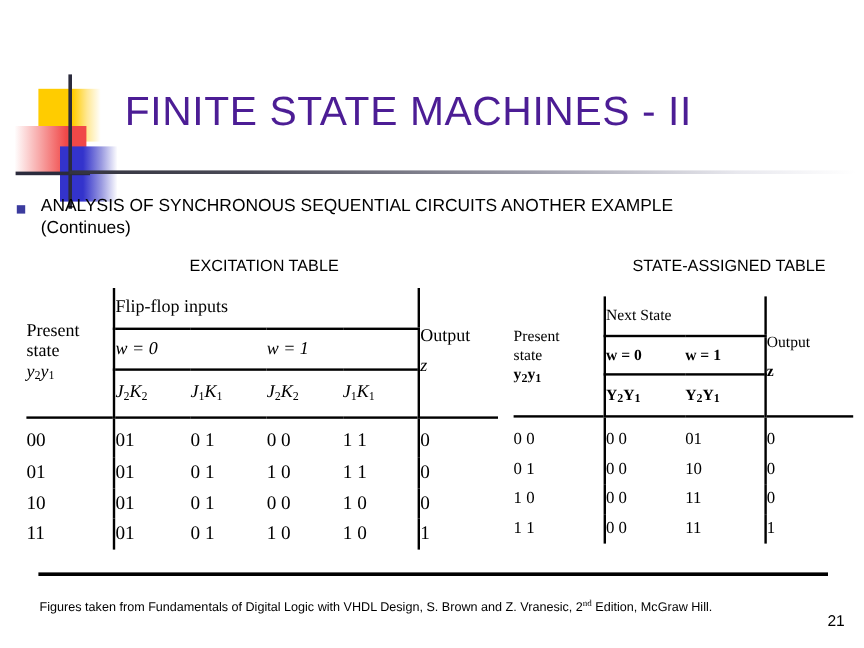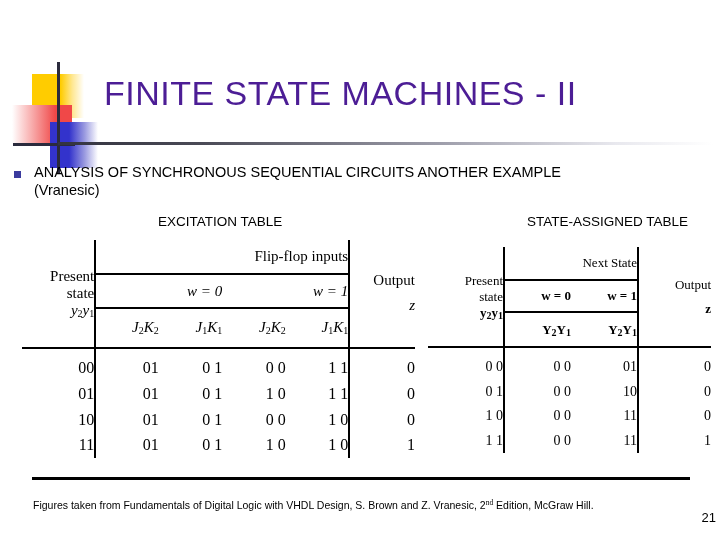--- a/index.html
+++ b/index.html
@@ -70,21 +70,21 @@
   
   .tbl {
     position: absolute;
     border-collapse: collapse;
     background: #ffffff;
     color: #000000;
   }
   .tbl td {
     border: 0;
     padding: 0;
-    text-align: right;
+    text-align: left;
     vertical-align: middle;
   }
 
   
   #excitation-table {
     left: 22px; top: 240px; width: 393px; height: 218px;
     font-family: "Liberation Serif", serif;
     font-size: 15px;
   }
   .b-t { border-top: 2px solid #000 !important; }
@@ -110,21 +110,21 @@
   #footer-rule {
     position: absolute; left: 32px; top: 477px; width: 658px; height: 3px;
     background: #000000;
   }
   #footer-text {
     position: absolute; left: 33px; top: 482px; width: 680px;
     font-size: 10.5px; color: #000000; line-height: 13.5px;
     white-space: pre-line;
   }
   #page-number {
-    position: absolute; right: 4px; top: 510px;
+    position: absolute; right: 16px; top: 510px;
     font-size: 13px; color: #000000;
   }
   .sup { font-size: 7.5px; vertical-align: 4px; font-family: Liberation Serif, serif; }
 </style>
 </head>
 <body>
 
 <div id="logo-group">
   <div class="sq-yellow"></div>
   <div class="sq-red"></div>
@@ -132,21 +132,21 @@
   <div class="cross-v"></div>
   <div class="cross-h"></div>
 </div>
 
 <div id="slide-title">FINITE STATE MACHINES - II</div>
 <div id="title-rule"></div>
 
 <div id="bullet-block">
   <div id="bullet-marker"></div>
   <div id="bullet-text">ANALYSIS OF SYNCHRONOUS SEQUENTIAL CIRCUITS  ANOTHER EXAMPLE
-(Vranesic)</div>
+(Continues)</div>
 </div>
 
 <div class="table-caption" id="caption-excitation">EXCITATION TABLE</div>
 <div class="table-caption" id="caption-stateassigned">STATE-ASSIGNED TABLE</div>
 
 <table class="tbl ol" id="excitation-table">
   <colgroup>
     <col style="width:76px">
       <col style="width:67px">
       <col style="width:67px">

